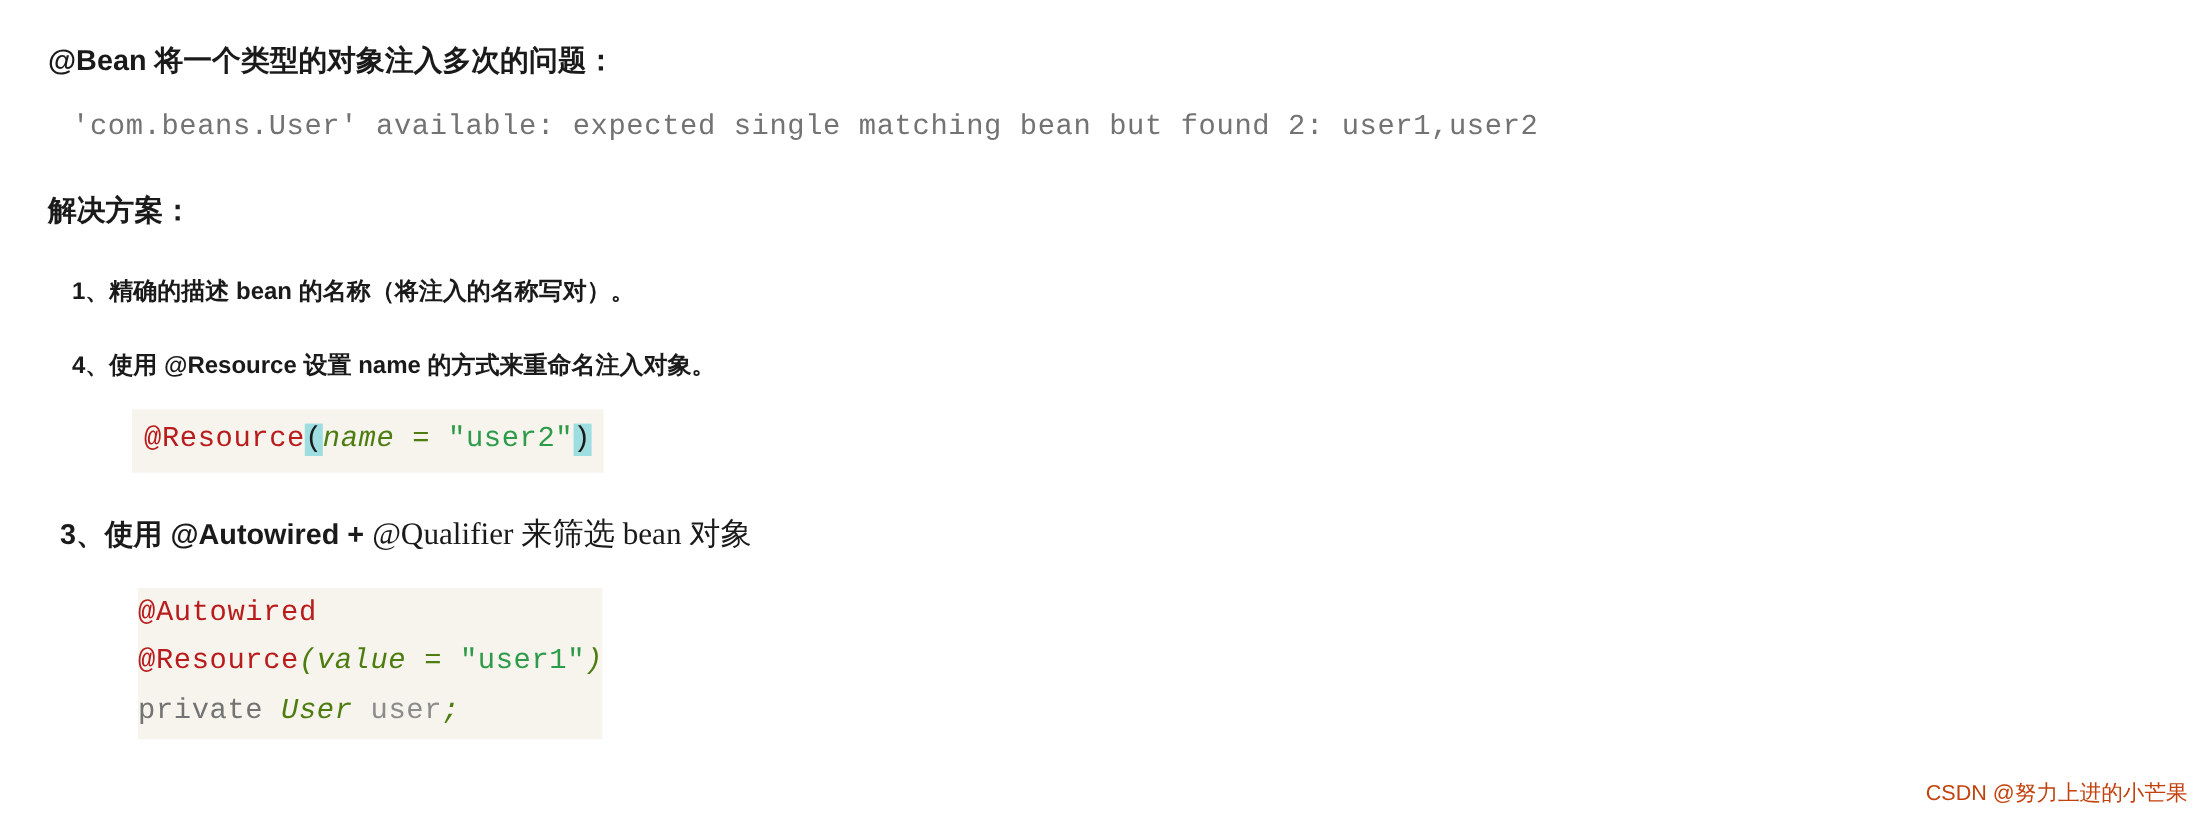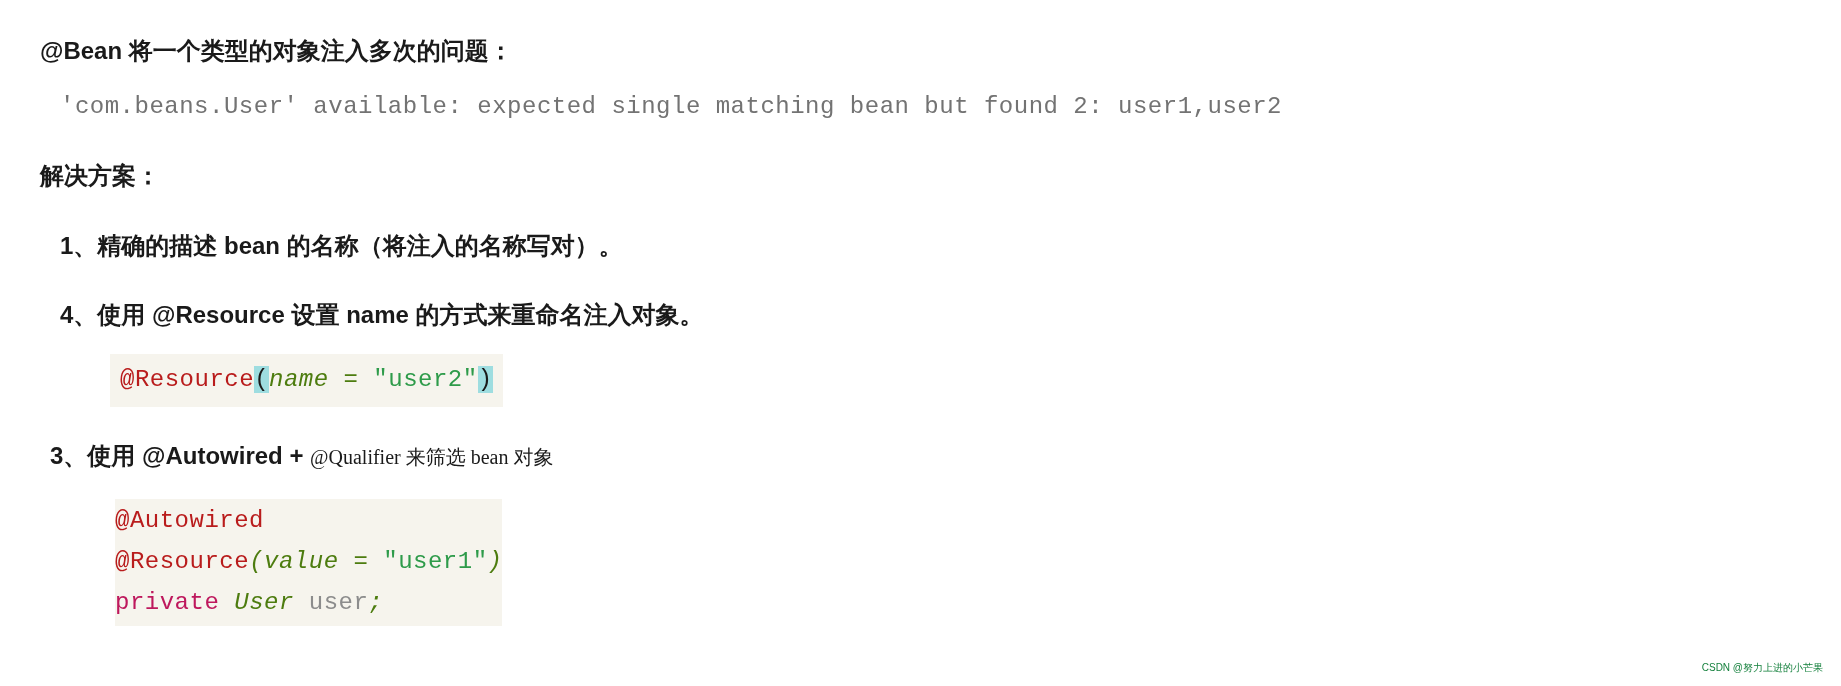--- a/index.html
+++ b/index.html
@@ -23,57 +23,57 @@
     margin: 0 0 30px 20px;
     letter-spacing: 0.5px;
   }
   .solutions-title {
     font-weight: 700;
     font-size: 24px;
     margin: 8px 0 32px 0;
   }
   .sol-item {
     font-weight: 700;
-    font-size: 24px;
+    font-size: 20px;
     margin: 30px 0 14px 20px;
   }
   .sol-item-3 {
     font-weight: 700;
     font-size: 24px;
     margin: 20px 0 18px 10px;
   }
   .sol-item-3 .thin {
     font-weight: 400;
     font-family: "SimSun", "Songti SC", serif;
-    font-size: 20px;
+    font-size: 26px;
   }
   .codeblock {
     display: inline-block;
     background: #f6f4ed;
     font-family: "SF Mono", Consolas, "Courier New", monospace;
     font-size: 24px;
     padding: 6px 10px 6px 10px;
     margin: 6px 0 10px 70px;
     letter-spacing: 0.5px;
     white-space: pre;
     line-height: 1.7;
   }
   .codeblock.b2 { margin-left: 75px; padding: 2px 0 2px 0; }
   .anno { color: #b91c1c; }
-  .kw { color: #be185d; }
+  .kw { color: #737373; }
   .str { color: #2e9b4a; }
   .plain { color: #4d7c0f; font-style: italic; }
   .id { color: #8c8c8c; }
   .hl { background: #9edde0; }
   .watermark {
     position: fixed;
     right: 18px;
     bottom: 10px;
-    color: #15803d;
-    font-size: 10px;
+    color: #c2410c;
+    font-size: 18px;
     font-family: Arial, sans-serif;
   }
 </style>
 </head>
 <body>
 
 
 
 <div class="heading">@Bean 将一个类型的对象注入多次的问题：</div>
 

